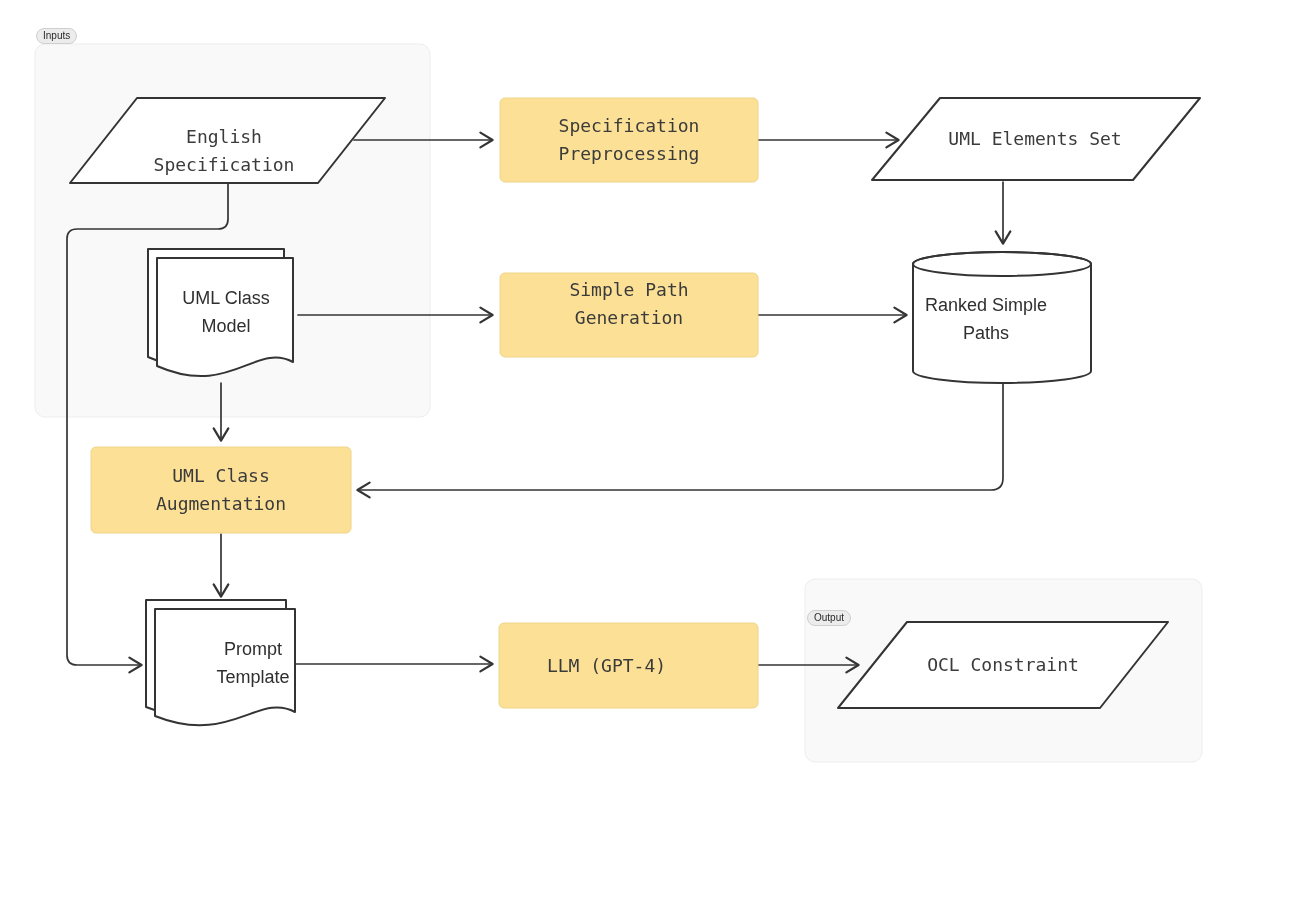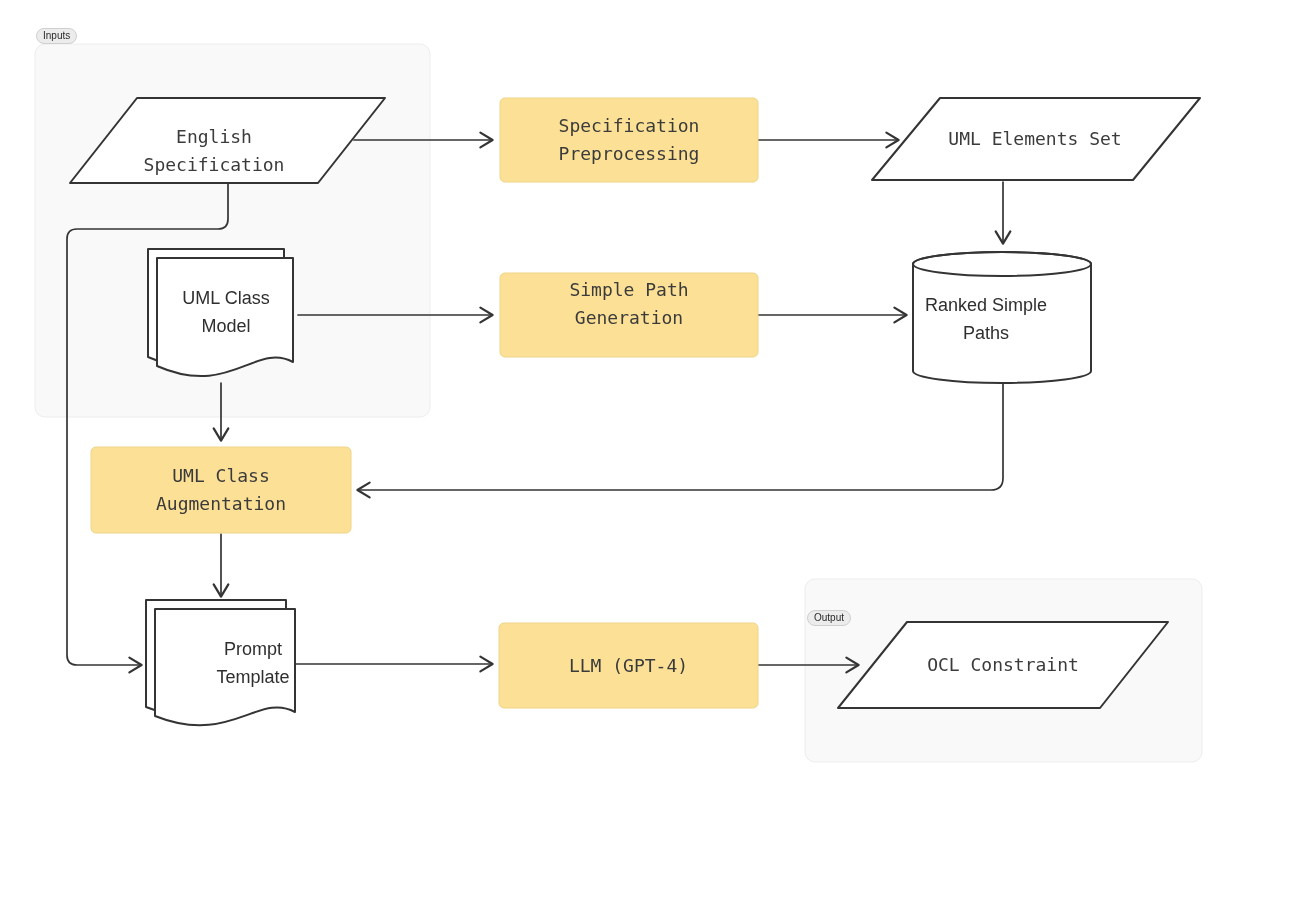--- a/index.html
+++ b/index.html
@@ -92,21 +92,21 @@
       <rect x="500" y="98" width="258" height="84" rx="5"></rect>
       <rect x="500" y="273" width="258" height="84" rx="5"></rect>
       <rect x="91" y="447" width="260" height="86" rx="5"></rect>
       <rect x="499" y="623" width="259" height="85" rx="5"></rect>
     </g>
   </svg>
 
   <div class="badge" style="left:36px;top:28px;">Inputs</div>
   <div class="badge" style="left:807px;top:562px;margin-top:48px;">Output</div>
 
-  <div class="node-label mono" style="left:74px;top:99px;width:280px;height:104px;">
+  <div class="node-label mono" style="left:84px;top:99px;width:280px;height:104px;">
     <span>English</span>
     <span>Specification</span>
   </div>
 
   <div class="node-label mono" style="left:500px;top:98px;width:258px;height:84px;">
     <span>Specification</span>
     <span>Preprocessing</span>
   </div>
 
   <div class="node-label mono" style="left:880px;top:98px;width:310px;height:82px;">
@@ -131,21 +131,21 @@
   <div class="node-label mono" style="left:91px;top:447px;width:260px;height:86px;">
     <span>UML Class</span>
     <span>Augmentation</span>
   </div>
 
   <div class="node-label sans" style="left:155px;top:612px;width:140px;height:102px;padding-left:28px;">
     <span>Prompt</span>
     <span>Template</span>
   </div>
 
-  <div class="node-label mono" style="left:499px;top:623px;width:259px;height:85px;">
+  <div class="node-label mono" style="left:477px;top:623px;width:259px;height:85px;">
     <span>LLM (GPT-4)</span>
   </div>
 
   <div class="node-label mono" style="left:860px;top:622px;width:286px;height:86px;">
     <span>OCL Constraint</span>
   </div>
 
 
 </div>
 

